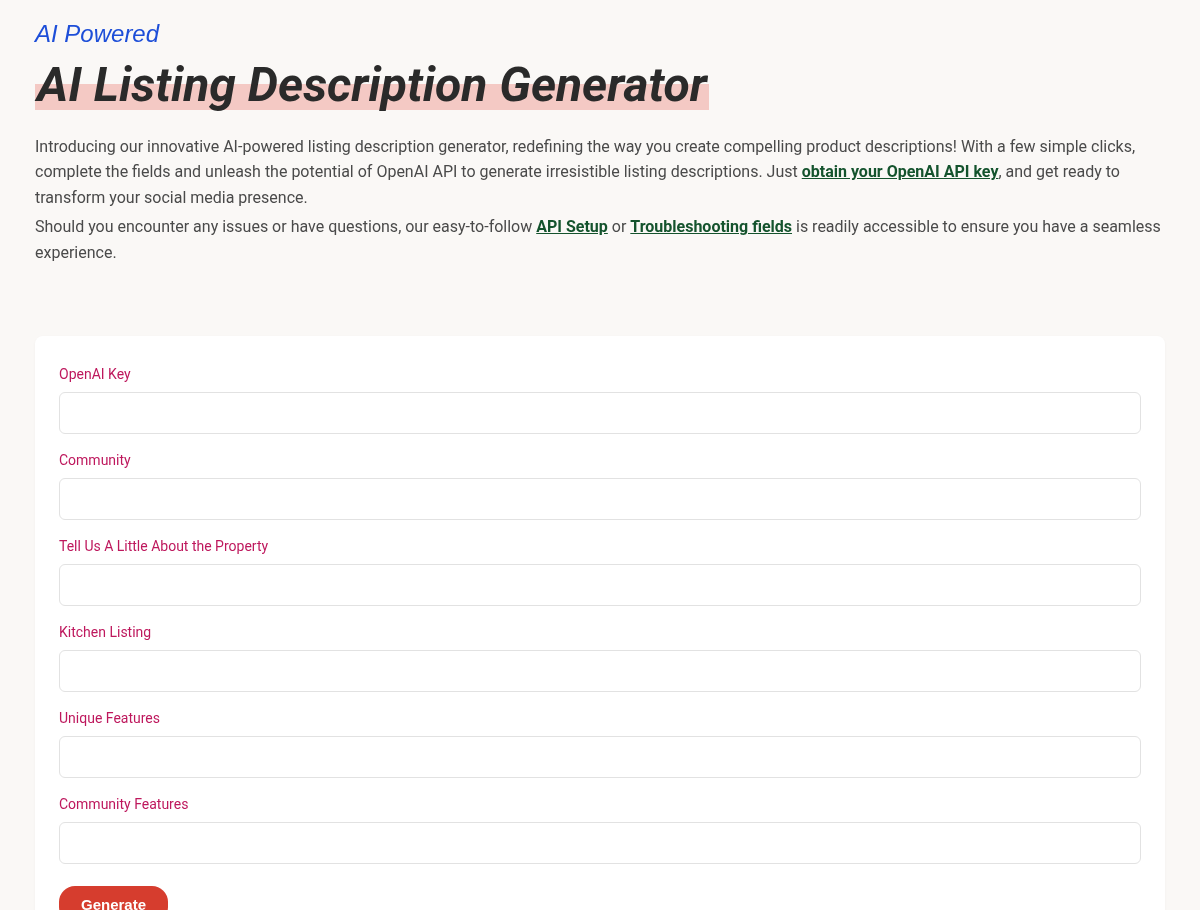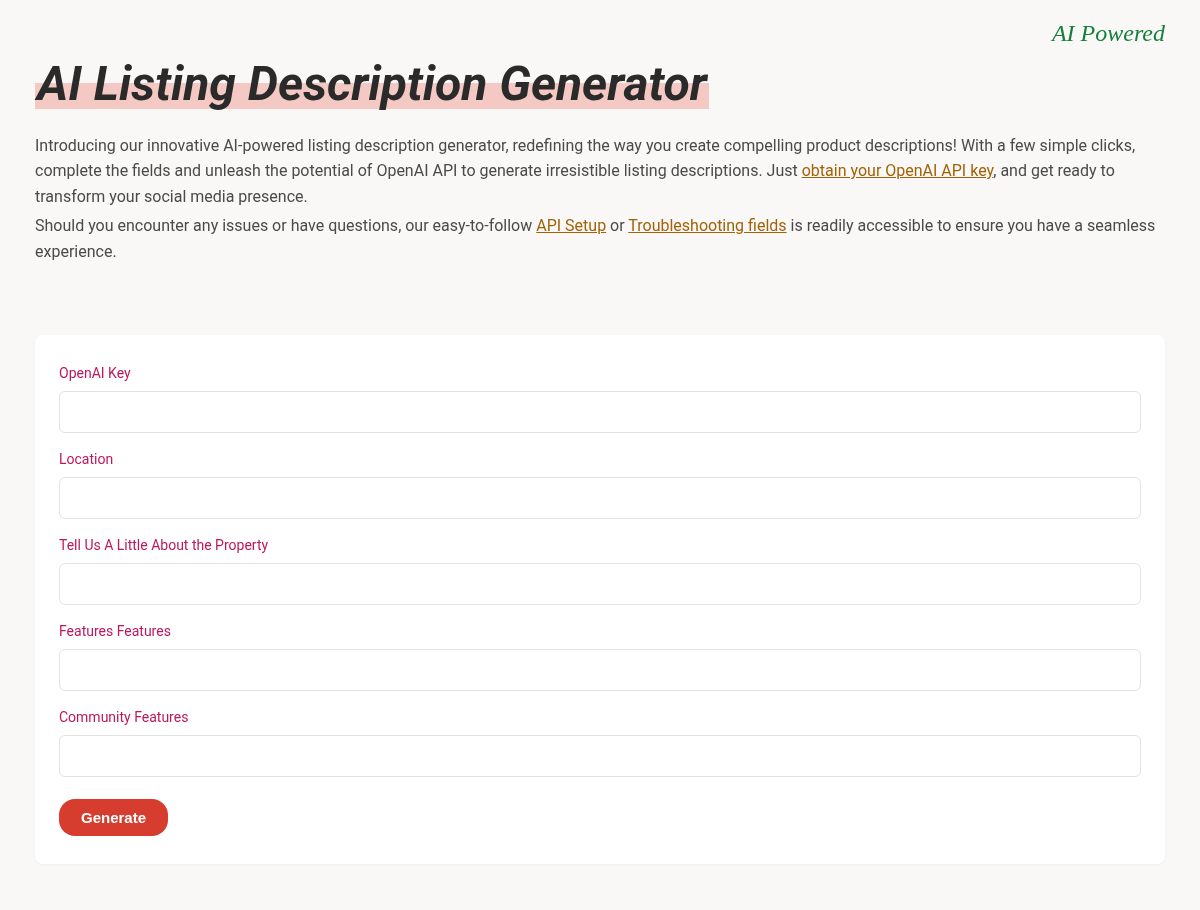--- a/index.html
+++ b/index.html
@@ -9,26 +9,25 @@
     }
 
     body {
       font-family: -apple-system, BlinkMacSystemFont, "Segoe UI", Roboto, "Helvetica Neue", Arial, sans-serif;
       background-color: #faf8f6;
       color: #333;
       padding: 20px 35px;
     }
 
     .tagline {
-      font-family: Liberation Serif, serif;
+      font-family: Liberation Sans, sans-serif;
       font-style: italic;
-      color: #15803d;
+      color: #1d4ed8;
       font-size: 24px;
       margin-bottom: 8px;
-      text-align: right;
     }
 
     .page-title {
       font-size: 48px;
       font-weight: 700;
       font-style: italic;
       color: #2a2a2a;
       display: inline;
       background: linear-gradient(to bottom, transparent 50%, #f4c9c4 50%, #f4c9c4 95%, transparent 95%);
       padding: 0 2px;
@@ -40,22 +39,23 @@
     }
 
     .description {
       font-size: 16px;
       line-height: 1.6;
       color: #4a4a4a;
       margin-bottom: 4px;
     }
 
     .description a {
-      color: #a16207;
+      color: #14532d;
       text-decoration: underline;
+      font-weight: bold;
     }
 
     .form-card {
       background: #ffffff;
       border-radius: 8px;
       padding: 30px 24px 28px 24px;
       margin-top: 70px;
       box-shadow: 0 1px 3px rgba(0,0,0,0.04);
     }
 
@@ -111,34 +111,38 @@
 </p>
 
 <div class="form-card">
 
   <div class="form-group">
     <label class="form-label">OpenAI Key</label>
     <input type="text" class="form-input" value="" style="">
   </div>
 
   <div class="form-group">
-    <label class="form-label">Location</label>
+    <label class="form-label">Community</label>
     <input type="text" class="form-input" value="" style="">
   </div>
 
   <div class="form-group">
     <label class="form-label">Tell Us A Little About the Property</label>
     <input type="text" class="form-input" value="" style="">
   </div>
 
   <div class="form-group">
-    <label class="form-label">Features Features</label>
+    <label class="form-label">Kitchen Listing</label>
     <input type="text" class="form-input" value="" style="">
   </div>
 
+  <div class="form-group">
+    <label class="form-label">Unique Features</label>
+    <input type="text" class="form-input" value="" style="">
+  </div>
 
   <div class="form-group">
     <label class="form-label">Community Features</label>
     <input type="text" class="form-input" value="" style="">
   </div>
 
   <button class="generate-btn">Generate</button>
 
 </div>
 

